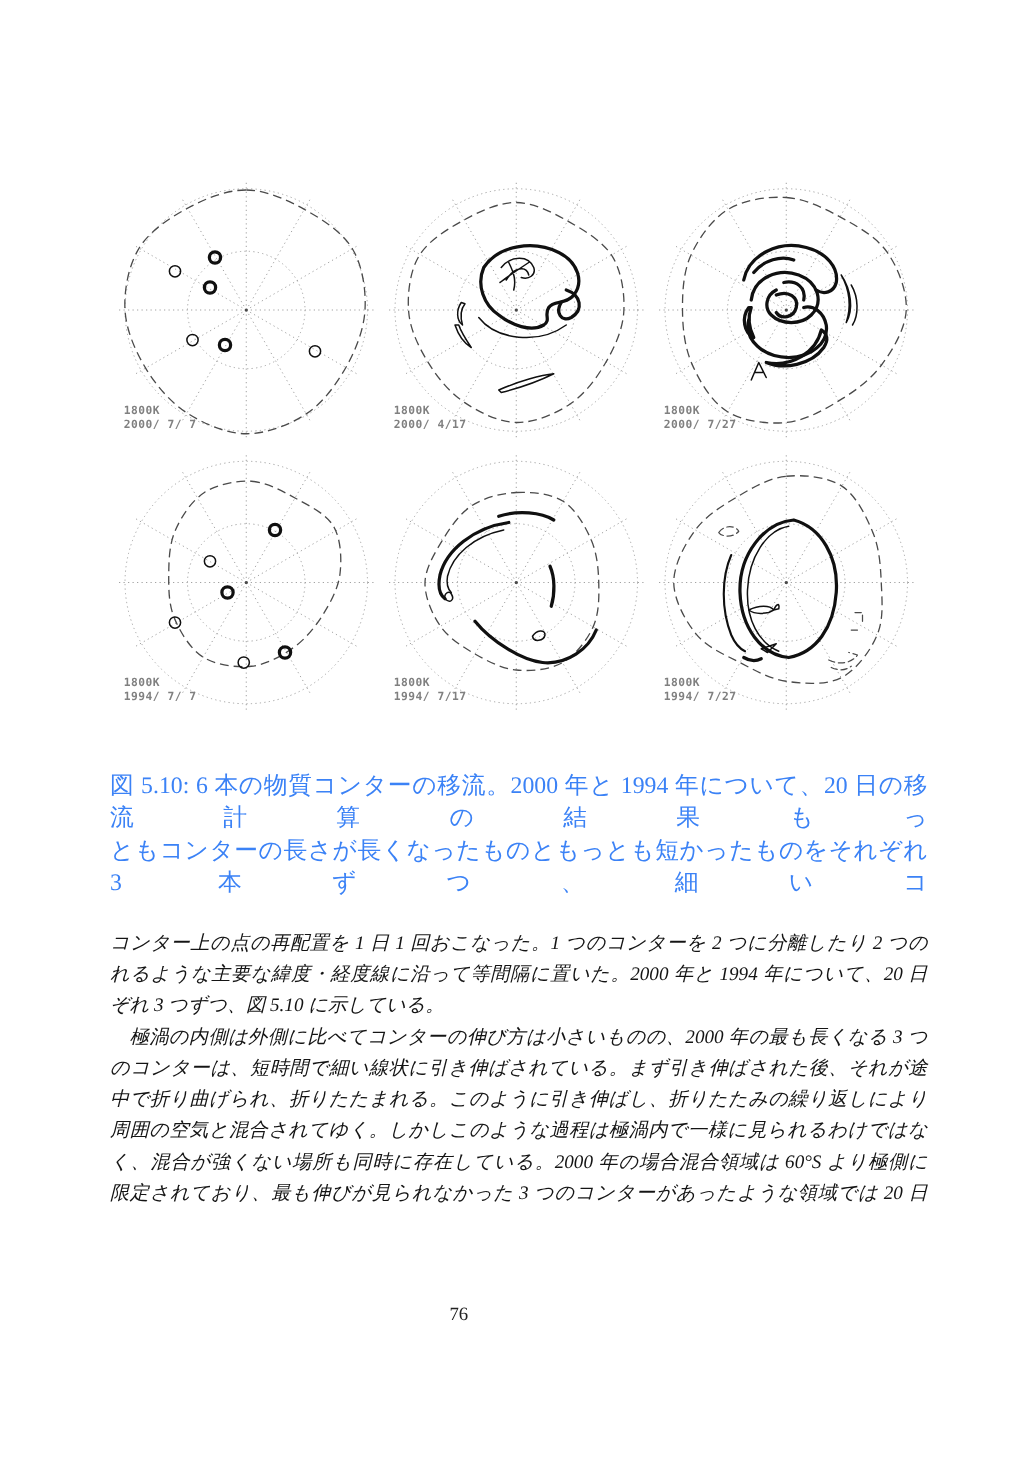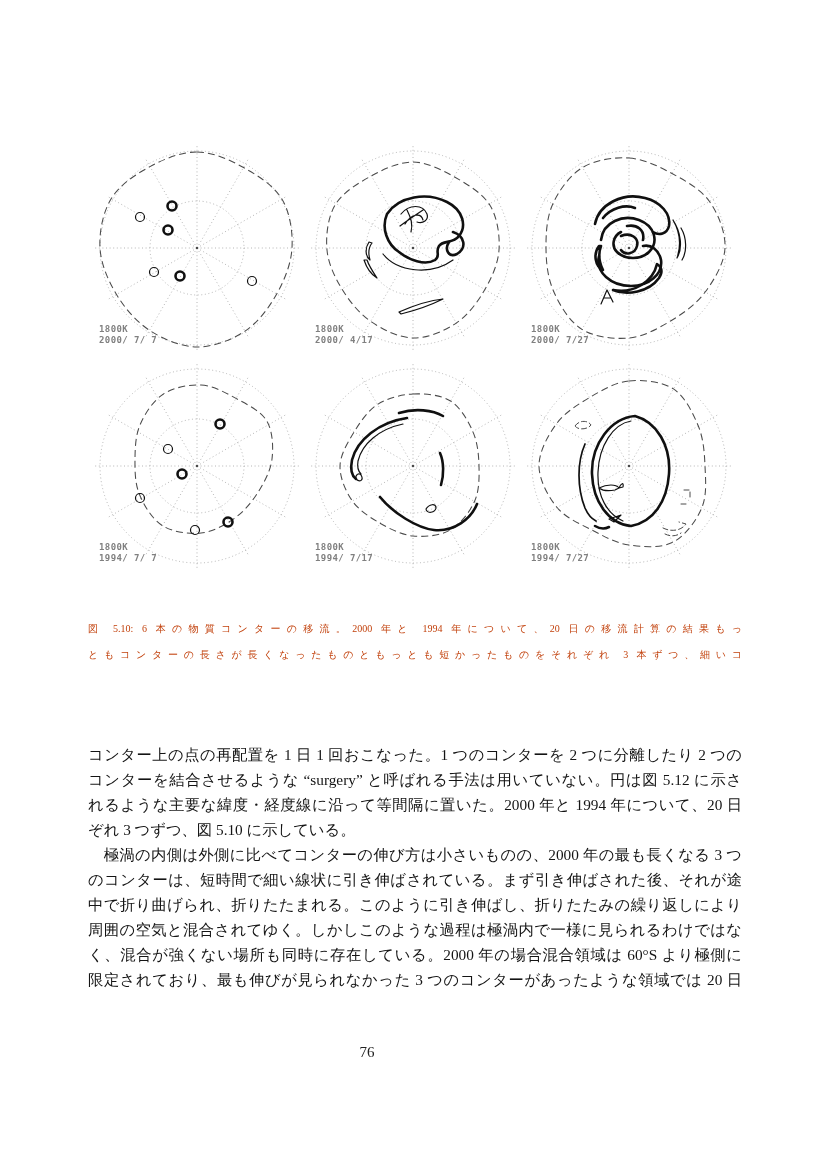--- a/index.html
+++ b/index.html
@@ -15,25 +15,25 @@
   .plabel {
     position:absolute; left:10px;
     font-family:"DejaVu Sans Mono","Liberation Mono",monospace;
     font-size:9px; line-height:11px; color:#808080; letter-spacing:0.4px;
     white-space:pre;
   }
   .plabel.level { top:184px; }
   .plabel.date  { top:195px; }
   .caption {
     position:absolute; left:88px; top:616px; width:654px;
-    font-size:10px; line-height:26px; color:#c2410c;
+    font-size:19px; line-height:26px; color:#3b82f6;
   }
   .body-text {
     position:absolute; left:88px; top:742px; width:654px;
-    font-size:15.3px; line-height:25px; color:#141414;
+    font-size:15.3px; line-height:25px; color:#141414;font-style:italic;
   }
   .cap-line, .t-line { text-align:justify; text-align-last:justify; }
   .cap-line.short, .t-line.short { text-align-last:left; }
   .pageno {
     position:absolute; left:0; top:1044px; width:734px;
     text-align:center; font-size:15px; color:#222;
   }
 </style>
 </head>
 <body>
@@ -240,21 +240,20 @@
   </div>
 
   <div class="caption">
     <div class="cap-line">図 5.10: 6 本の物質コンターの移流。2000 年と 1994 年について、20 日の移流計算の結果もっ</div>
     <div class="cap-line">ともコンターの長さが長くなったものともっとも短かったものをそれぞれ 3 本ずつ、細いコ</div>
   </div>
 
   <div class="body-text">
     <div>
       <div class="t-line">コンター上の点の再配置を 1 日 1 回おこなった。1 つのコンターを 2 つに分離したり 2 つの</div>
-      <div class="t-line">コンターを結合させるような “surgery” と呼ばれる手法は用いていない。円は図 5.12 に示さ</div>
       <div class="t-line">れるような主要な緯度・経度線に沿って等間隔に置いた。2000 年と 1994 年について、20 日</div>
       <div class="t-line short">ぞれ 3 つずつ、図 5.10 に示している。</div>
     </div>
     <div>
       <div class="t-line">　極渦の内側は外側に比べてコンターの伸び方は小さいものの、2000 年の最も長くなる 3 つ</div>
       <div class="t-line">のコンターは、短時間で細い線状に引き伸ばされている。まず引き伸ばされた後、それが途</div>
       <div class="t-line">中で折り曲げられ、折りたたまれる。このように引き伸ばし、折りたたみの繰り返しにより</div>
       <div class="t-line">周囲の空気と混合されてゆく。しかしこのような過程は極渦内で一様に見られるわけではな</div>
       <div class="t-line">く、混合が強くない場所も同時に存在している。2000 年の場合混合領域は 60°S より極側に</div>
       <div class="t-line">限定されており、最も伸びが見られなかった 3 つのコンターがあったような領域では 20 日</div>

